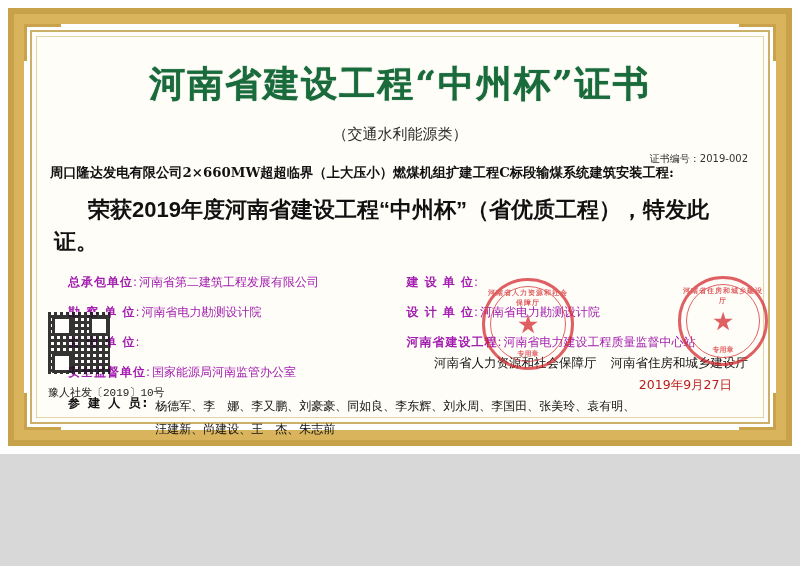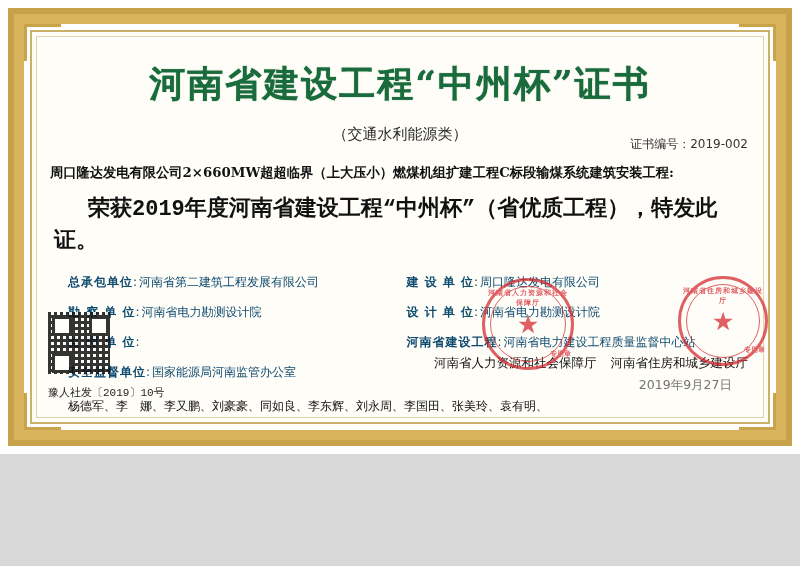--- a/index.html
+++ b/index.html
@@ -89,22 +89,22 @@
   .cert-subtitle {
     margin-top: 16px;
     text-align: center;
     font-family: "DejaVu Serif", "Liberation Serif", serif;
     font-size: 15px;
     color: #2b2b2b;
   }
   .cert-no {
     position: absolute;
     right: 8px;
-    top: 92px;
-    font-size: 12px;
+    top: 108px;
+    font-size: 10px;
     color: #333;
     font-family: "DejaVu Sans", sans-serif;
   }
 
   .project-line {
     margin-top: 20px;
     padding: 0 6px;
     font-size: 13.5px;
     font-weight: bold;
     font-family: "DejaVu Serif", "Liberation Serif", serif;
@@ -113,35 +113,35 @@
     white-space: nowrap;
     transform-origin: left center;
   }
 
   .award-text {
     margin-top: 12px;
     padding: 0 10px;
     font-size: 22px;
     font-weight: bold;
     line-height: 1.45;
-    font-family: Liberation Mono, monospace;
+    font-family: Liberation Sans, sans-serif;
     color: #111;
     text-indent: 34px;
   }
 
   .units {
     margin-top: 16px;
     padding: 0 24px;
     display: grid;
     grid-template-columns: 1fr 1fr;
     row-gap: 5px;
     column-gap: 10px;
     font-size: 12px;
     font-family: "DejaVu Sans", "Liberation Sans", sans-serif;
-    color: #0c4a6e;
+    color: #a21caf;
     gap: 13px;
   }
   .unit-row { display: flex; align-items: baseline; white-space: nowrap; }
   .unit-label { font-weight: bold; letter-spacing: 1px; }
   .unit-sep { width: 6px; }
   .unit-value { }
 
   .participants {
     margin-top: 14px;
     padding: 0 24px;
@@ -167,21 +167,21 @@
     color: #111;
     display: flex;
     gap: 14px;
   }
   .date {
     position: absolute;
     right: 24px;
     bottom: 16px;
     font-size: 12.5px;
     font-family: "DejaVu Sans", "Liberation Sans", sans-serif;
-    color: #737373;
+    color: #b91c1c;
   }
   .doc-no {
     position: absolute;
     left: 4px;
     bottom: 10px;
     font-size: 11px;
     font-family: Liberation Mono, monospace;
     color: #222;
   }
   .qr {
@@ -247,21 +247,21 @@
     top: 7px;
     left: 0; right: 0;
     text-align: center;
     font-size: 7px;
     letter-spacing: 1px;
   }
   .seal-bottom-text {
     position: absolute;
     bottom: 8px;
     left: 0; right: 0;
-    text-align: right;
+    text-align: center;
     font-size: 7px;
   }
 </style>
 </head>
 <body>
 
 <div class="page">
   <div class="frame-outer"></div>
   <div class="frame-band"></div>
   <div class="frame-inner"></div>
@@ -287,21 +287,20 @@
 
     <div class="units">
       <div class="unit-row">
         <span class="unit-label">总承包单位</span>
         <span class="unit-sep">:</span>
         <span class="unit-value">河南省第二建筑工程发展有限公司</span>
       </div>
       <div class="unit-row">
         <span class="unit-label">建 设 单 位</span>
         <span class="unit-sep">:</span>
-        <span class="unit-value">周口隆达发电有限公司</span>
       </div>
       <div class="unit-row">
         <span class="unit-label">勘 察 单 位</span>
         <span class="unit-sep">:</span>
         <span class="unit-value">河南省电力勘测设计院</span>
       </div>
       <div class="unit-row">
         <span class="unit-label">设 计 单 位</span>
         <span class="unit-sep">:</span>
         <span class="unit-value">河南省电力勘测设计院</span>
@@ -317,22 +316,26 @@
       </div>
       <div class="unit-row">
         <span class="unit-label">安全监督单位</span>
         <span class="unit-sep">:</span>
         <span class="unit-value">国家能源局河南监管办公室</span>
       </div>
       <div></div>
     </div>
 
     <div class="participants">
+      <div class="p-label">
+        <span>参 建 人 员</span>:
+      </div>
       <div class="p-names">
         <div>杨德军、李　娜、李又鹏、刘豪豪、同如良、李东辉、刘永周、李国田、张美玲、袁有明、</div>
+        <div>汪建新、尚建设、王　杰、朱志前</div>
       </div>
     </div>
 
     <div class="qr"></div>
     <div class="doc-no">豫人社发〔2019〕10号</div>
 
     <div class="issuers">
       <span>河南省人力资源和社会保障厅</span>
       <span>河南省住房和城乡建设厅</span>
     </div>

